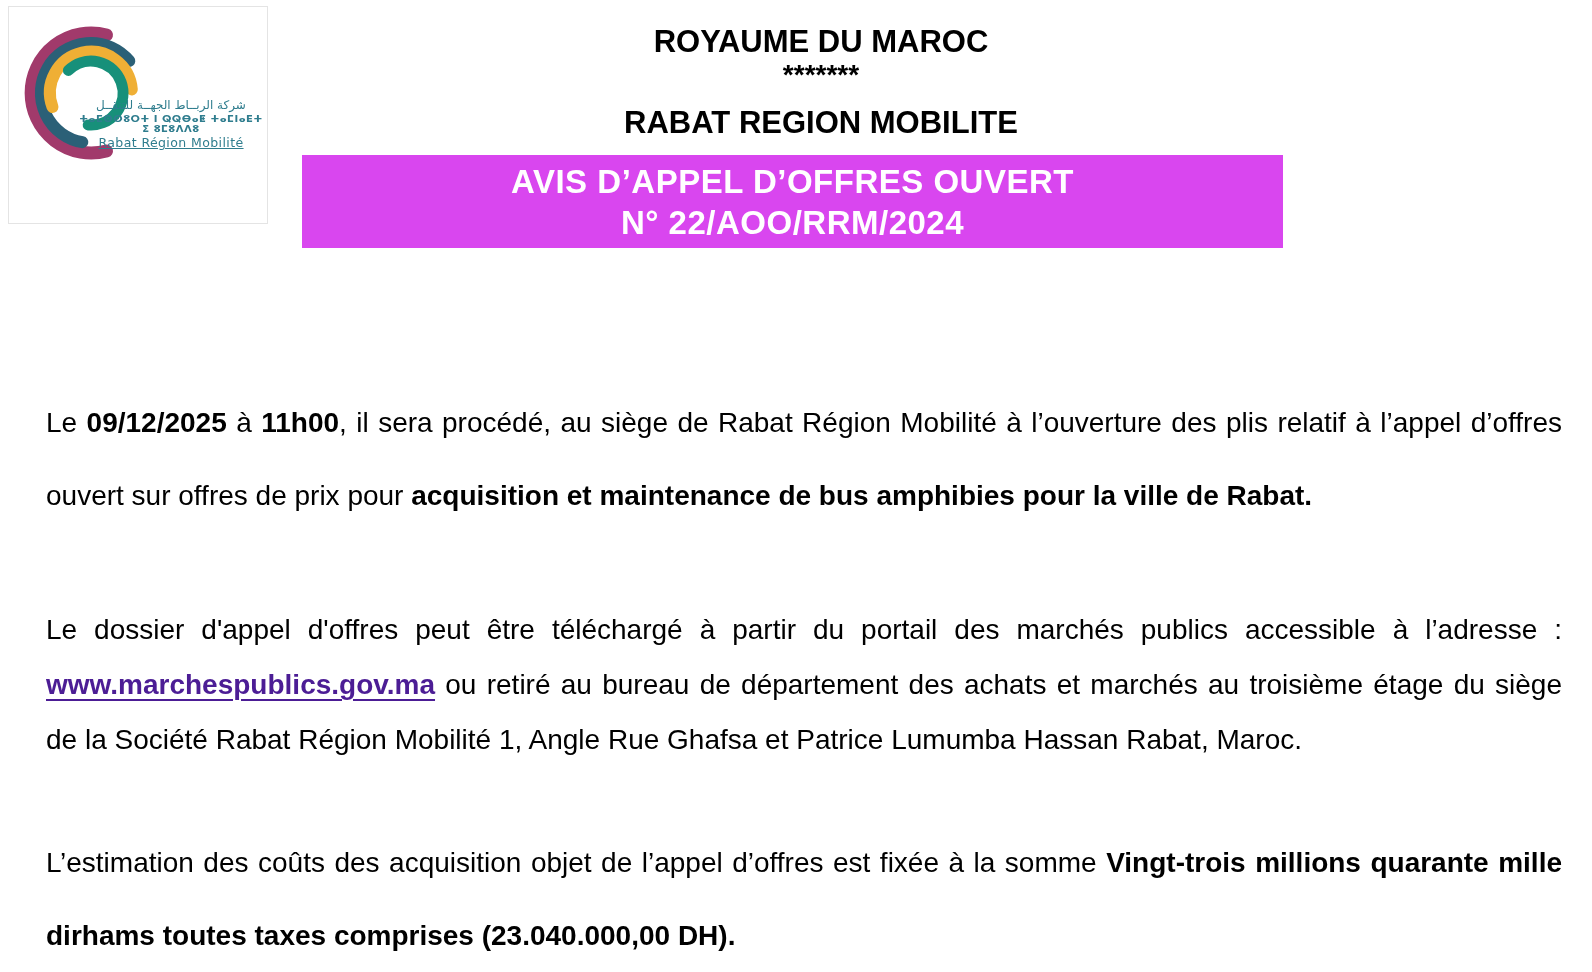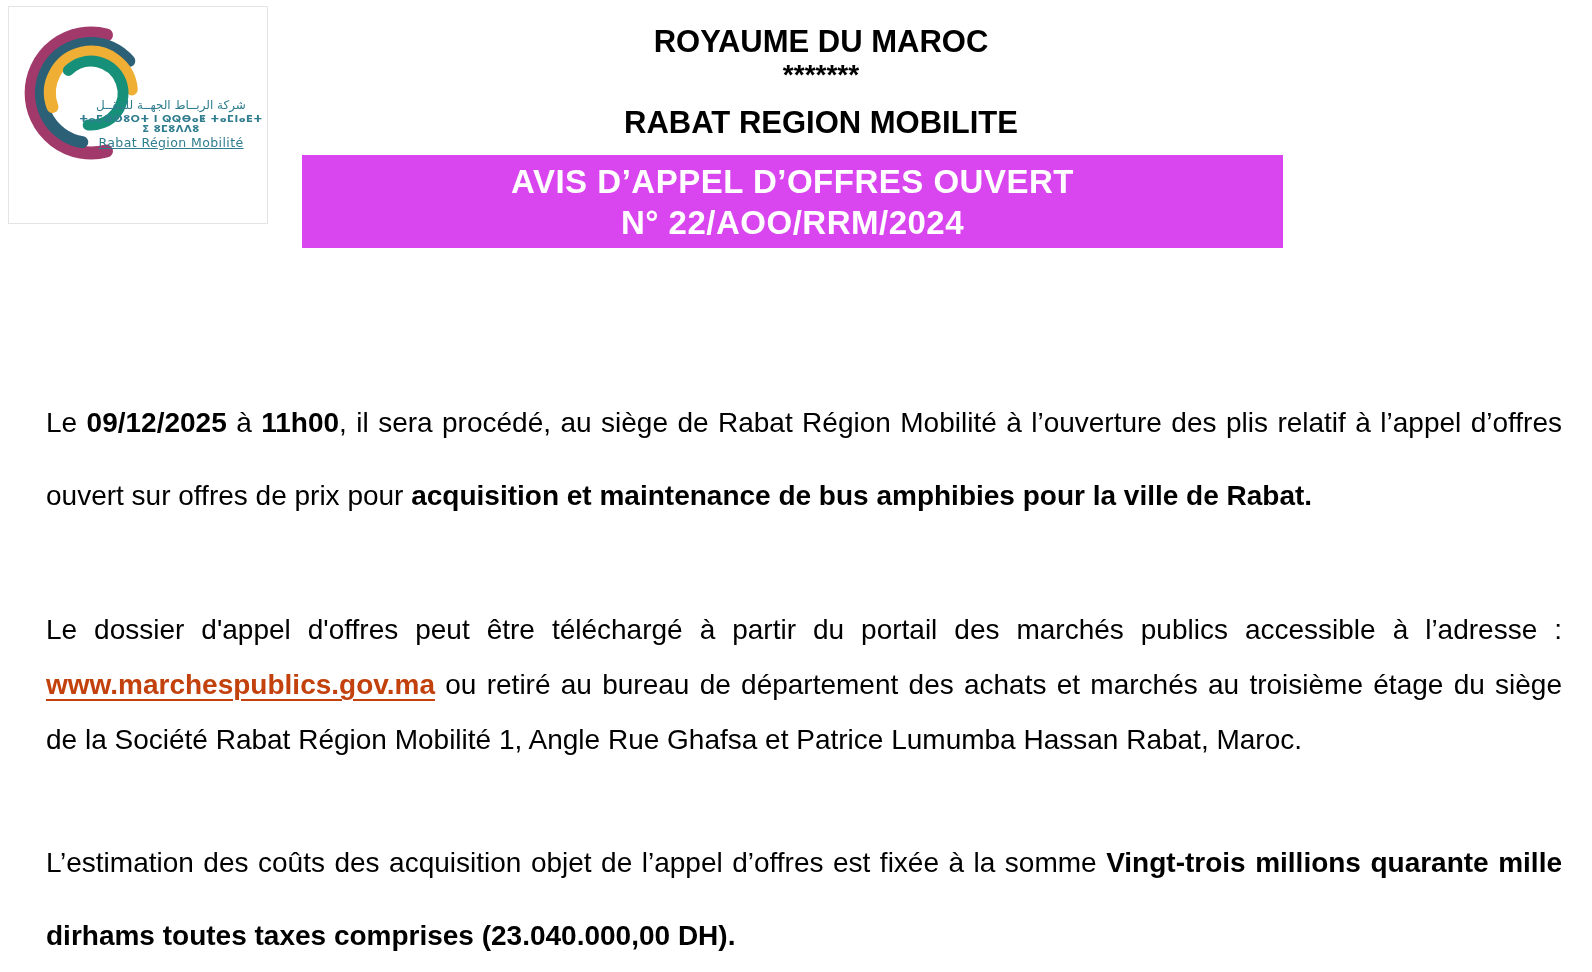--- a/index.html
+++ b/index.html
@@ -77,21 +77,21 @@
     width: 1516px;
     font-size: 28px;
     text-align: justify;
     margin: 16px;
   }
   .p1 { top: 370px; line-height: 73px; }
   .p2 { top: 586px; line-height: 55px; }
   .p3 { top: 810px; line-height: 73px; }
   .seg-b { font-weight: 700; }
   .seg-link {
-    color: #c2410c;
+    color: #4c1d95;
     font-weight: 700;
     text-decoration: underline;
     text-decoration-thickness: 2px;
     text-underline-offset: 5px;
     cursor: pointer;
   }
 </style>
 </head>
 <body>
 

